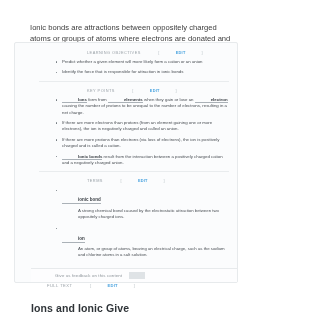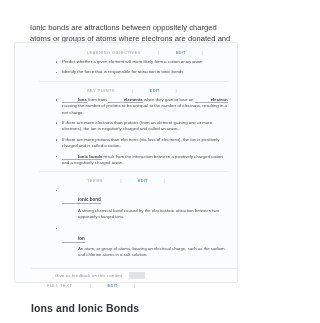--- a/index.html
+++ b/index.html
@@ -228,15 +228,15 @@
       <a class="feedback-link" href="#">Give us feedback on this content</a>
       <span class="footer-sep"></span>
     </div>
   </div>
 
   <div class="fulltext-head">
     <span>FULL TEXT</span>
     <span class="brk">[</span><a class="edit-link" href="#">edit</a><span class="brk">]</span>
   </div>
 
-  <h1 class="article-title">Ions and Ionic Bonds</h1>
+  <h1 class="article-title">Ions and Ionic Give</h1>
 
 </div>
 
 </body></html>

